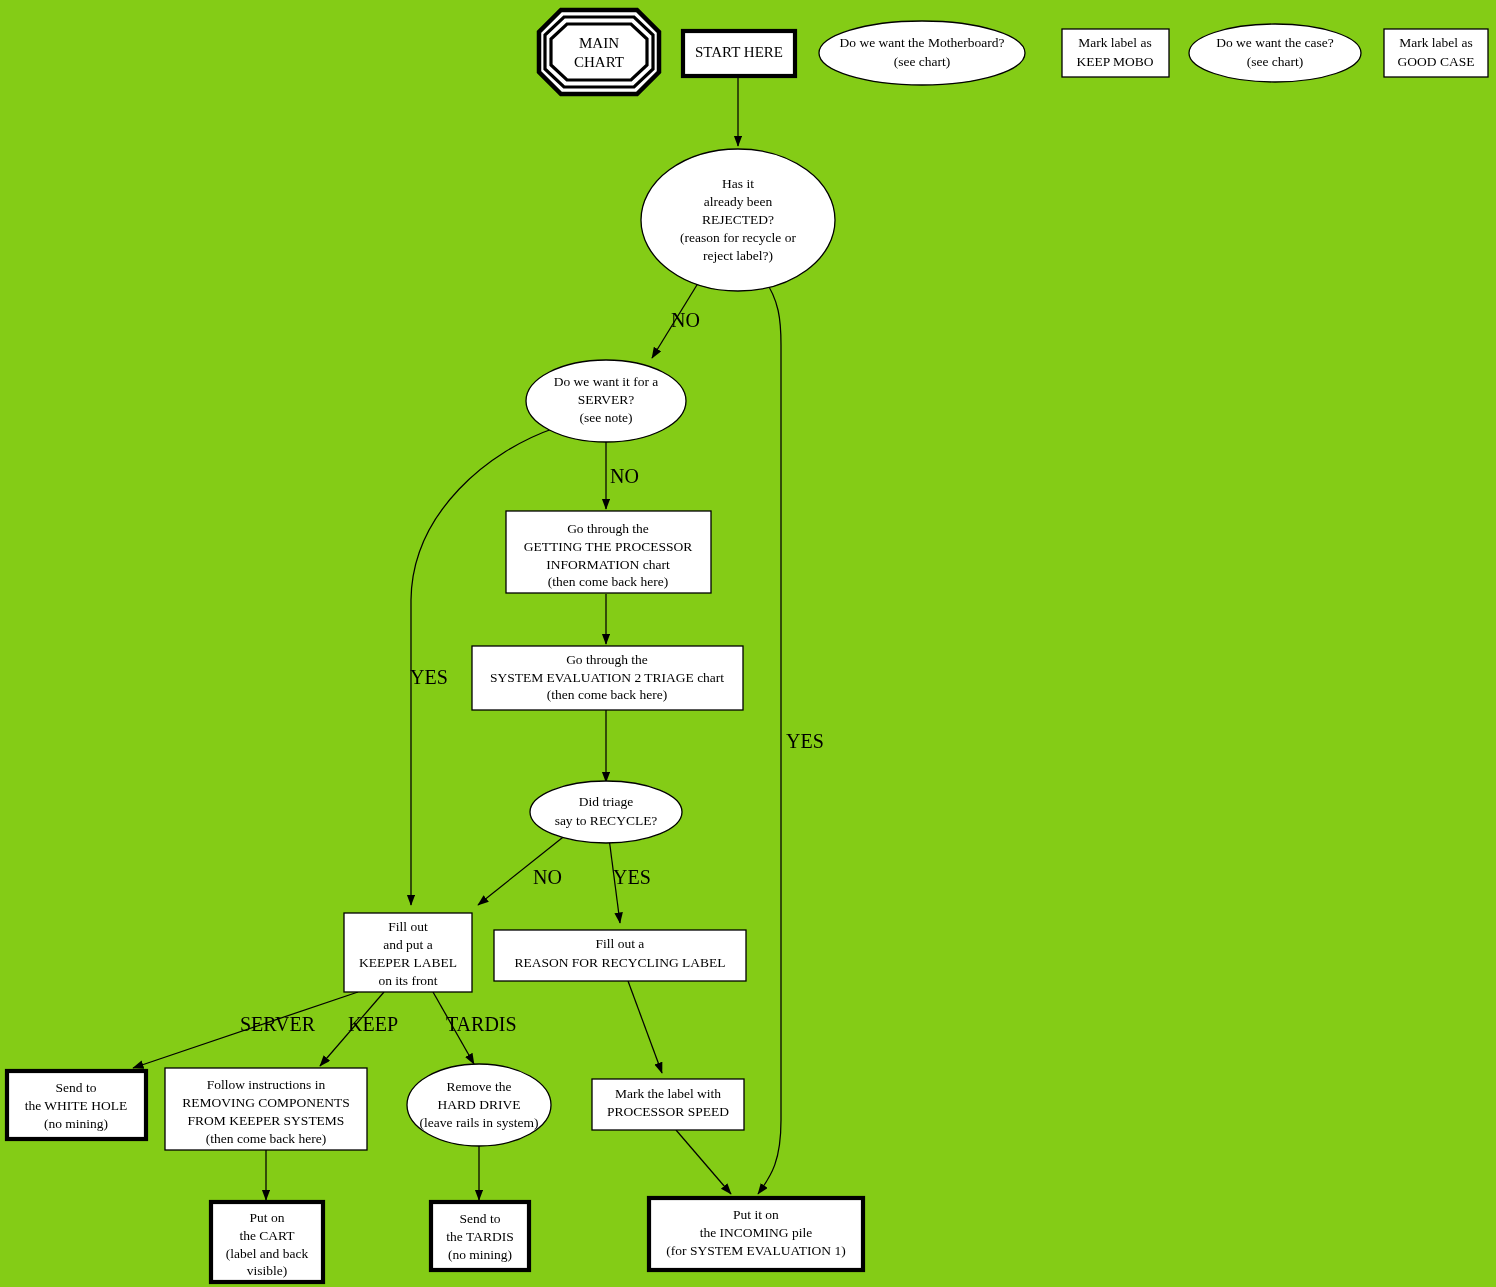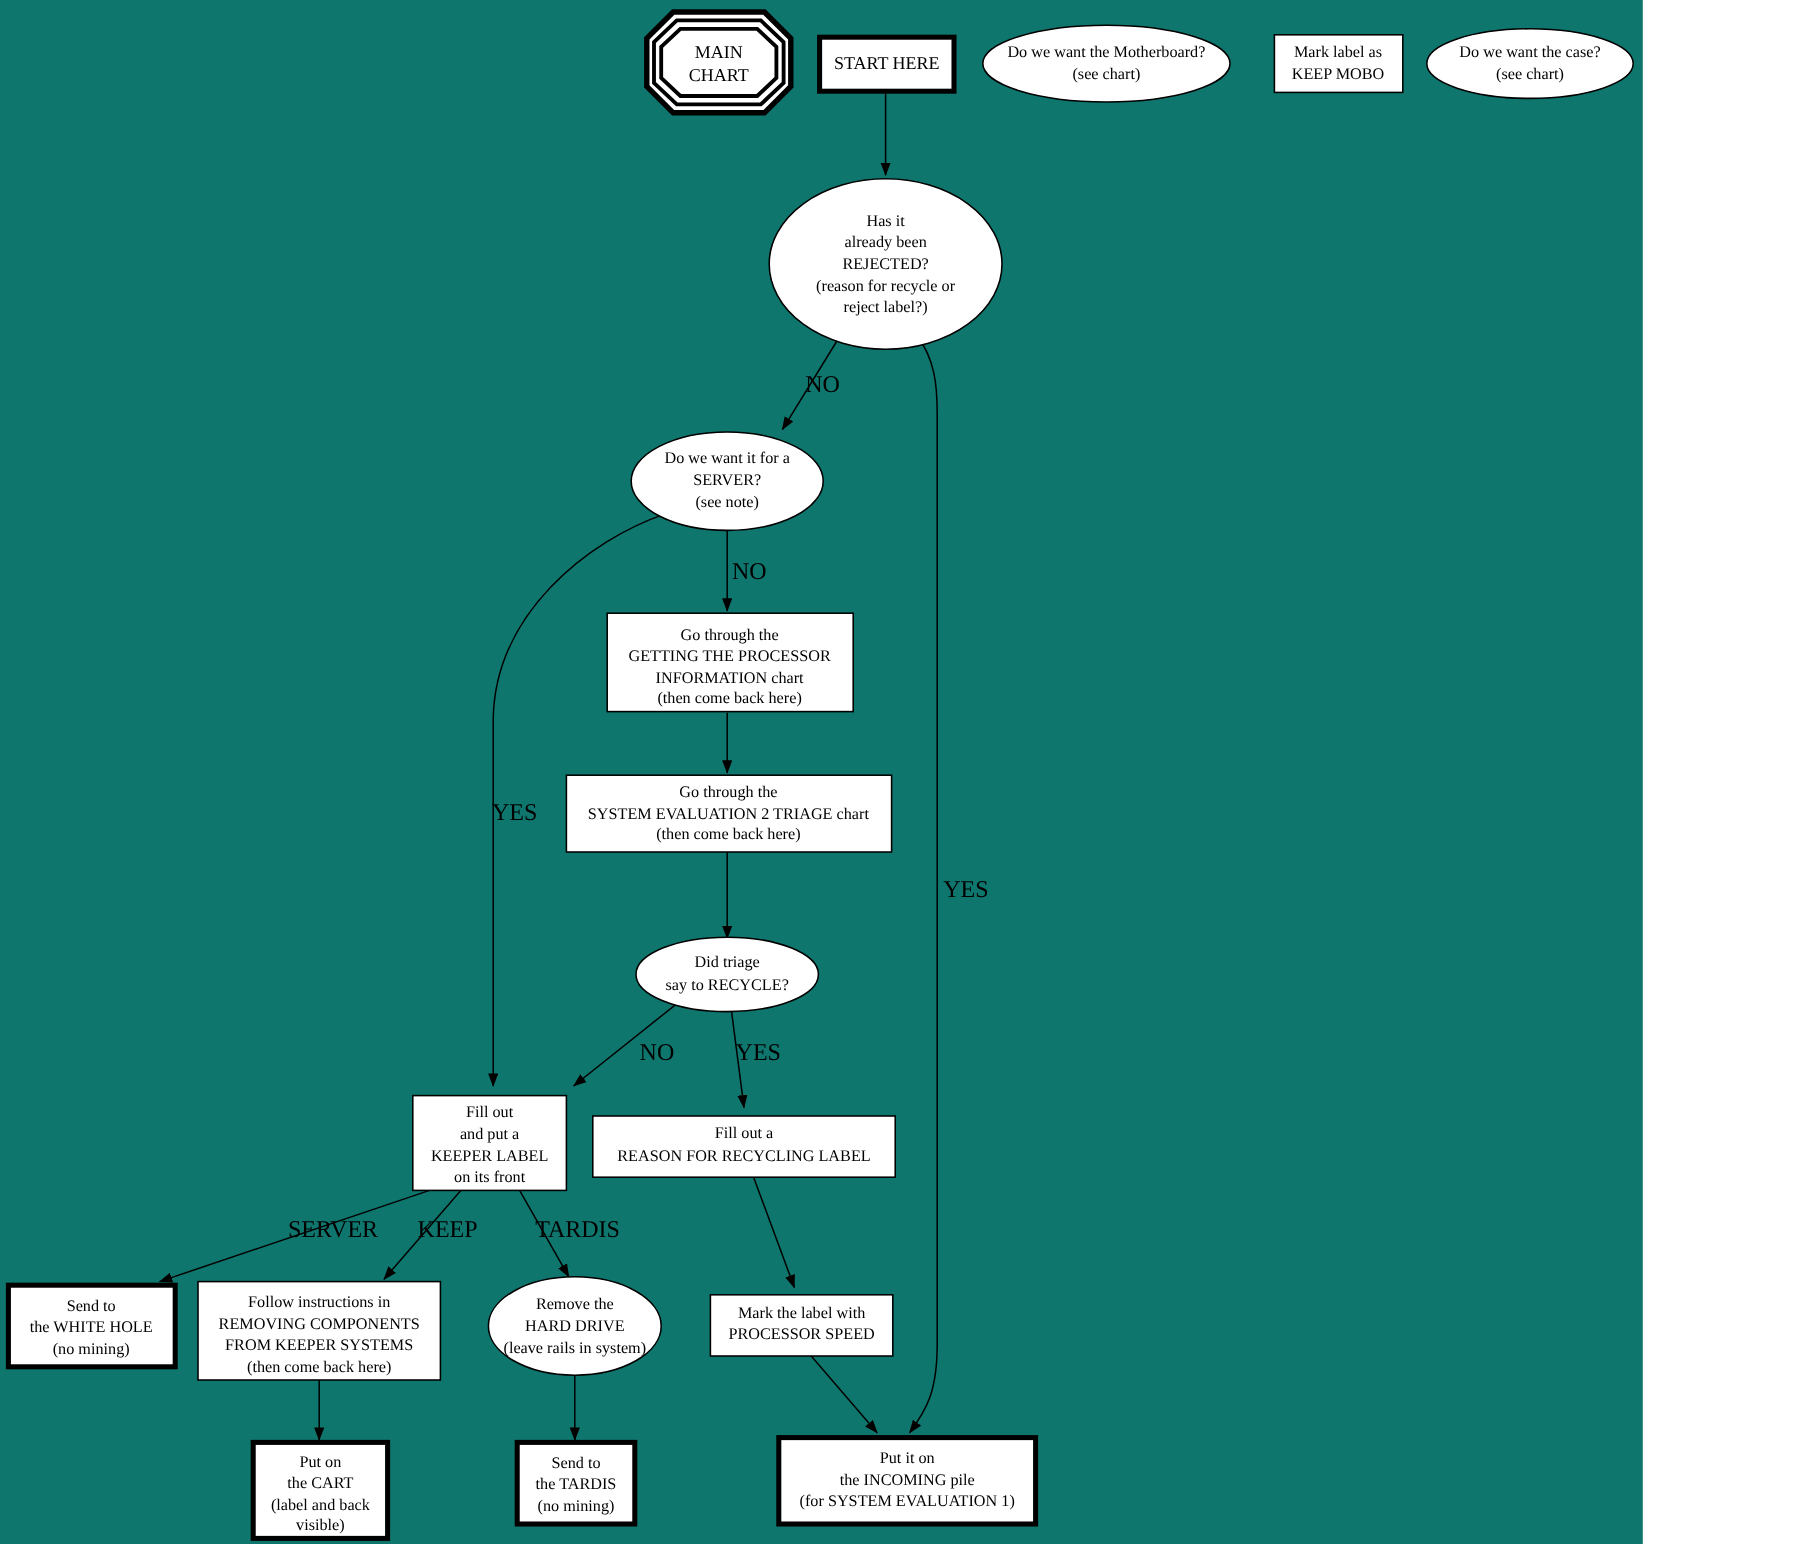--- a/index.html
+++ b/index.html
@@ -2,23 +2,23 @@
 <html><head>
 <meta charset="utf-8">
 <style>
   html, body {
     margin: 0;
     padding: 0;
     background: #ffffff;
   }
   #chart-root {
     position: relative;
-    width: 1369px;
+    width: 1496px;
     height: 1287px;
-    background: #0f766e;
+    background: #84cc16;
     font-family: "Liberation Serif", "DejaVu Serif", serif;
     overflow: hidden;
   }
   svg#flow {
     position: absolute;
     top: 0;
     left: 0;
     width: 1496px;
     height: 1287px;
   }

